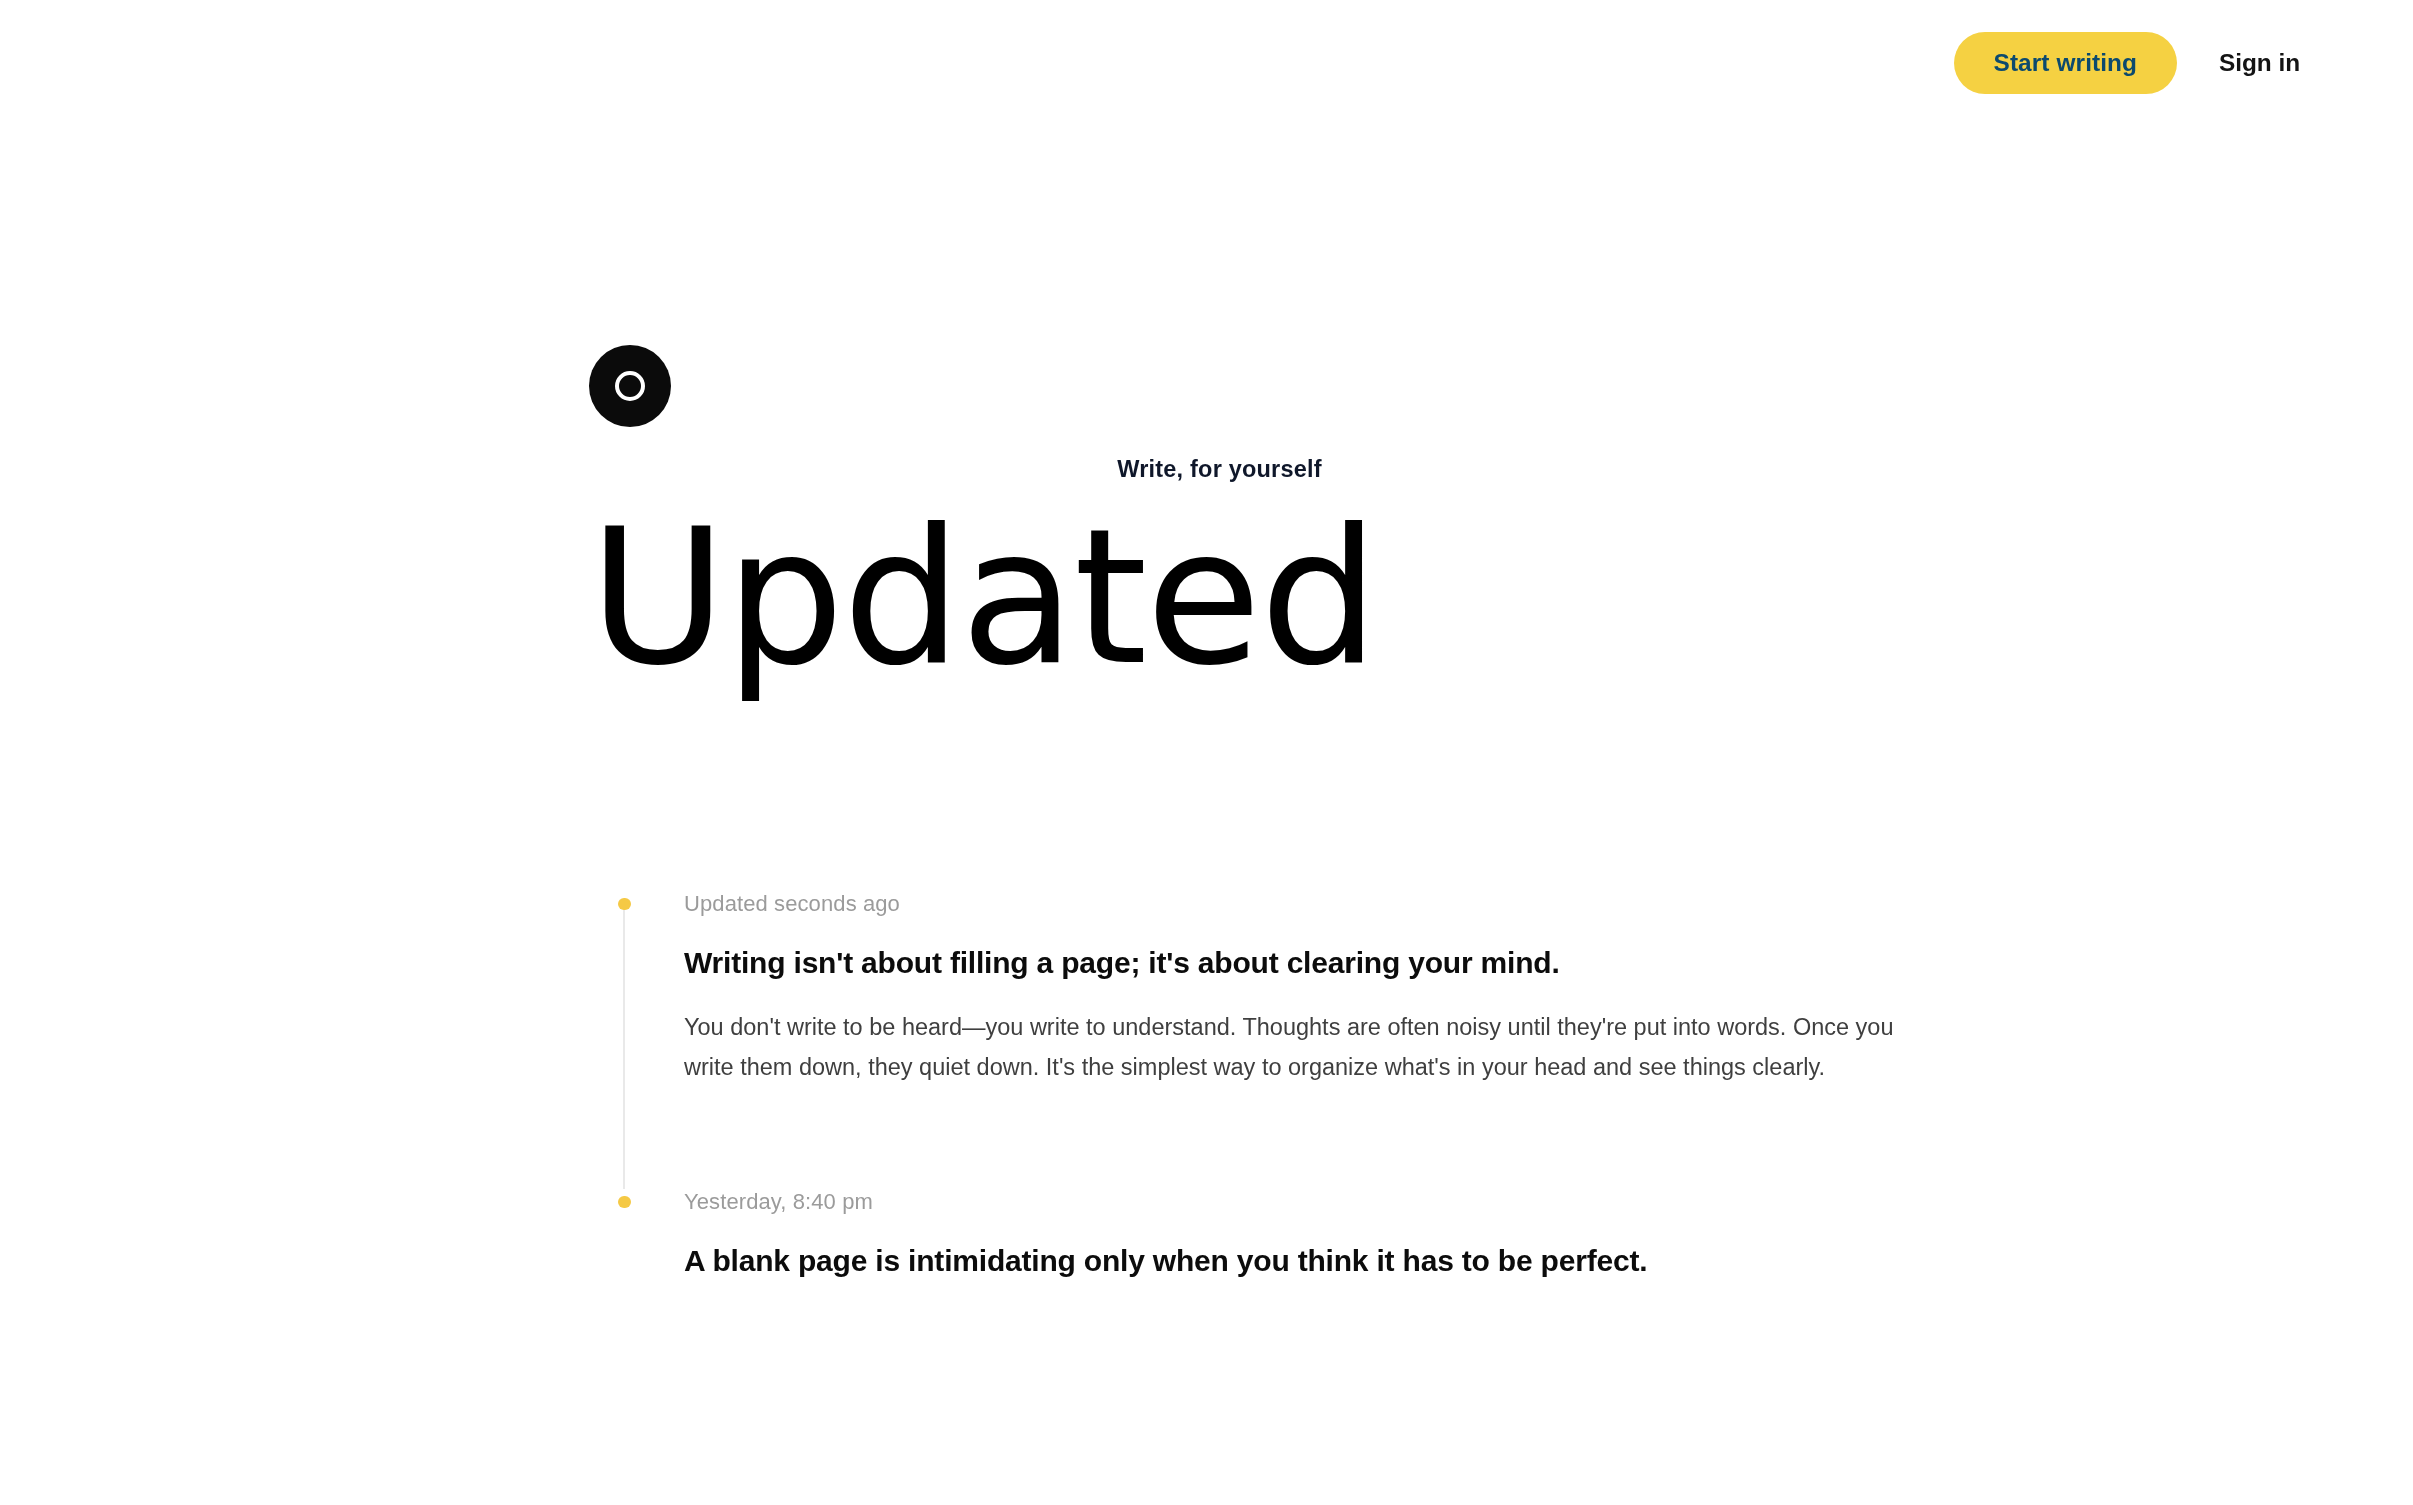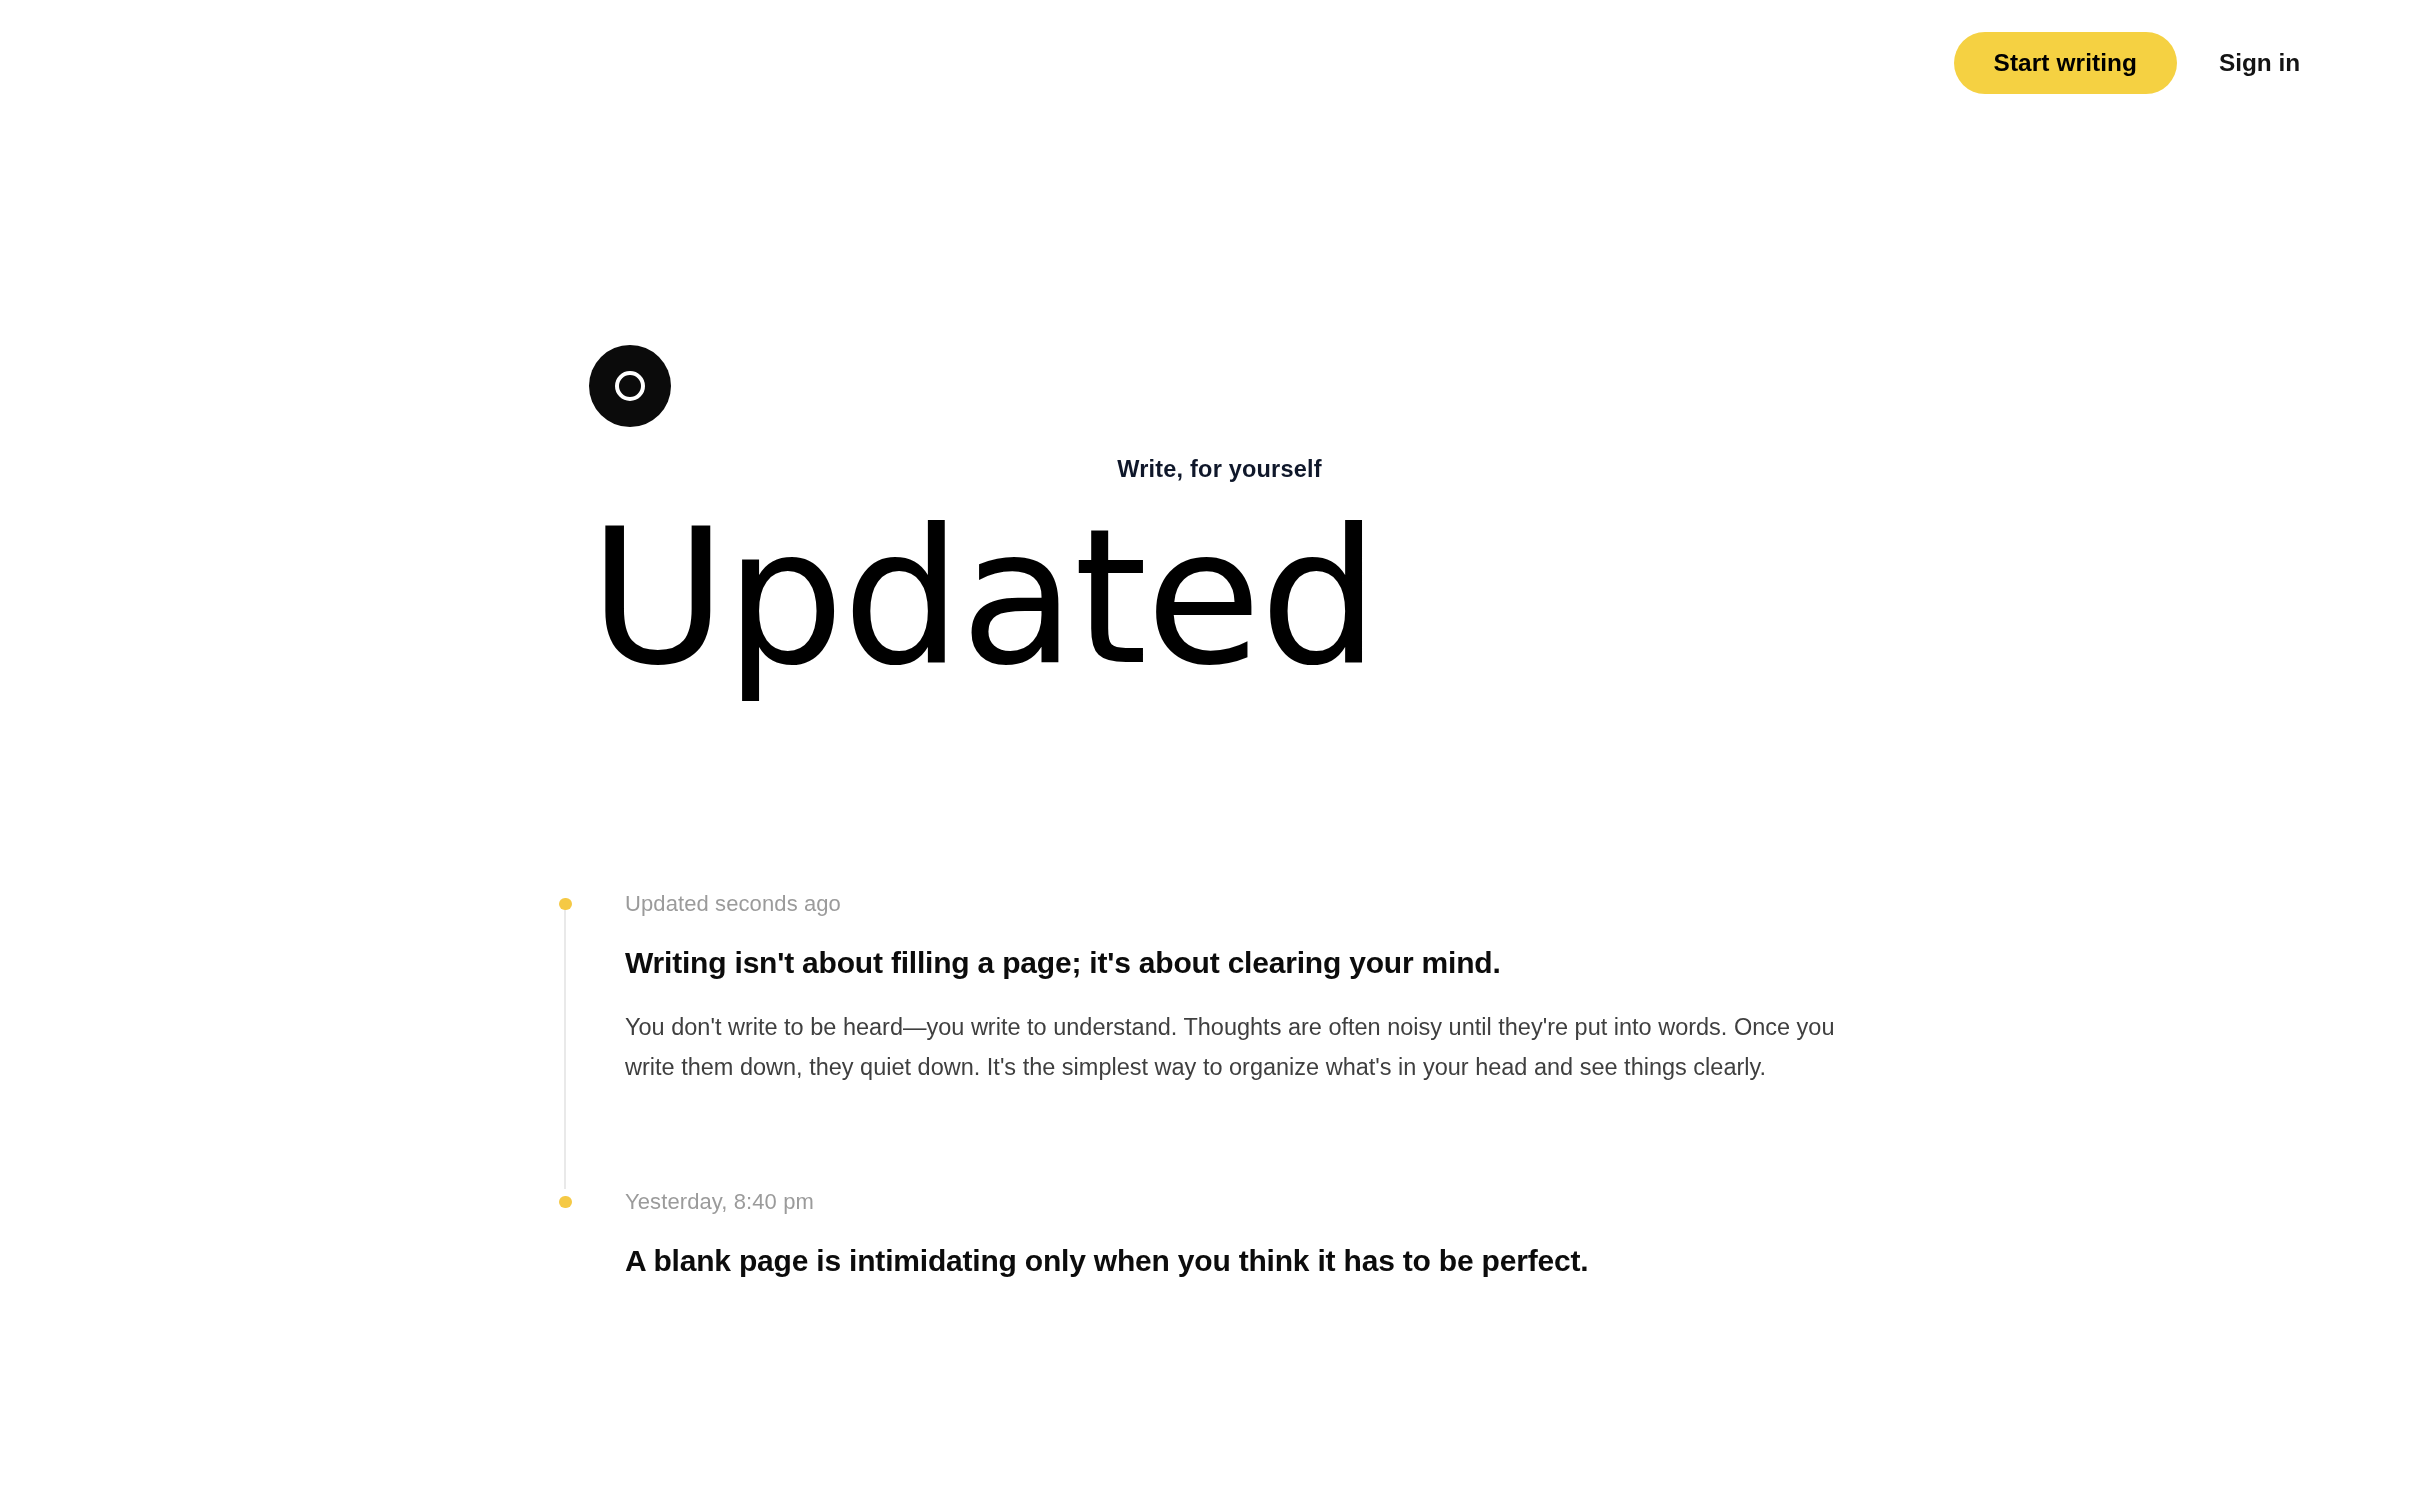--- a/index.html
+++ b/index.html
@@ -25,21 +25,21 @@
     width: 100%;
     height: 126px;
     display: flex;
     align-items: center;
     justify-content: flex-end;
     padding-right: 101px;
     gap: 30px;
   }
   .btn-primary {
     background: #f5d142;
-    color: #000000;
+    color: #0c4a6e;
     border: none;
     border-radius: 840px;
     font-size: 24.4px;
     font-weight: 700;
     letter-spacing: 0.1px;
     padding: 18.5px 40px;
     cursor: pointer;
     font-family: "Liberation Sans", sans-serif;
     line-height: 1;
   }
@@ -90,21 +90,21 @@
     color: #000000;
     letter-spacing: -1.7px;
     line-height: 1.05;
     font-family: "DejaVu Sans", sans-serif;
   }
 
   
   .timeline {
     position: absolute;
     top: 891px;
-    left: 564px;
+    left: 623px;
     width: 1480px;
   }
   .note {
     position: relative;
     padding-left: 61px;
     padding-bottom: 101px;
   }
   .note .rail {
     position: absolute;
     left: 0;

